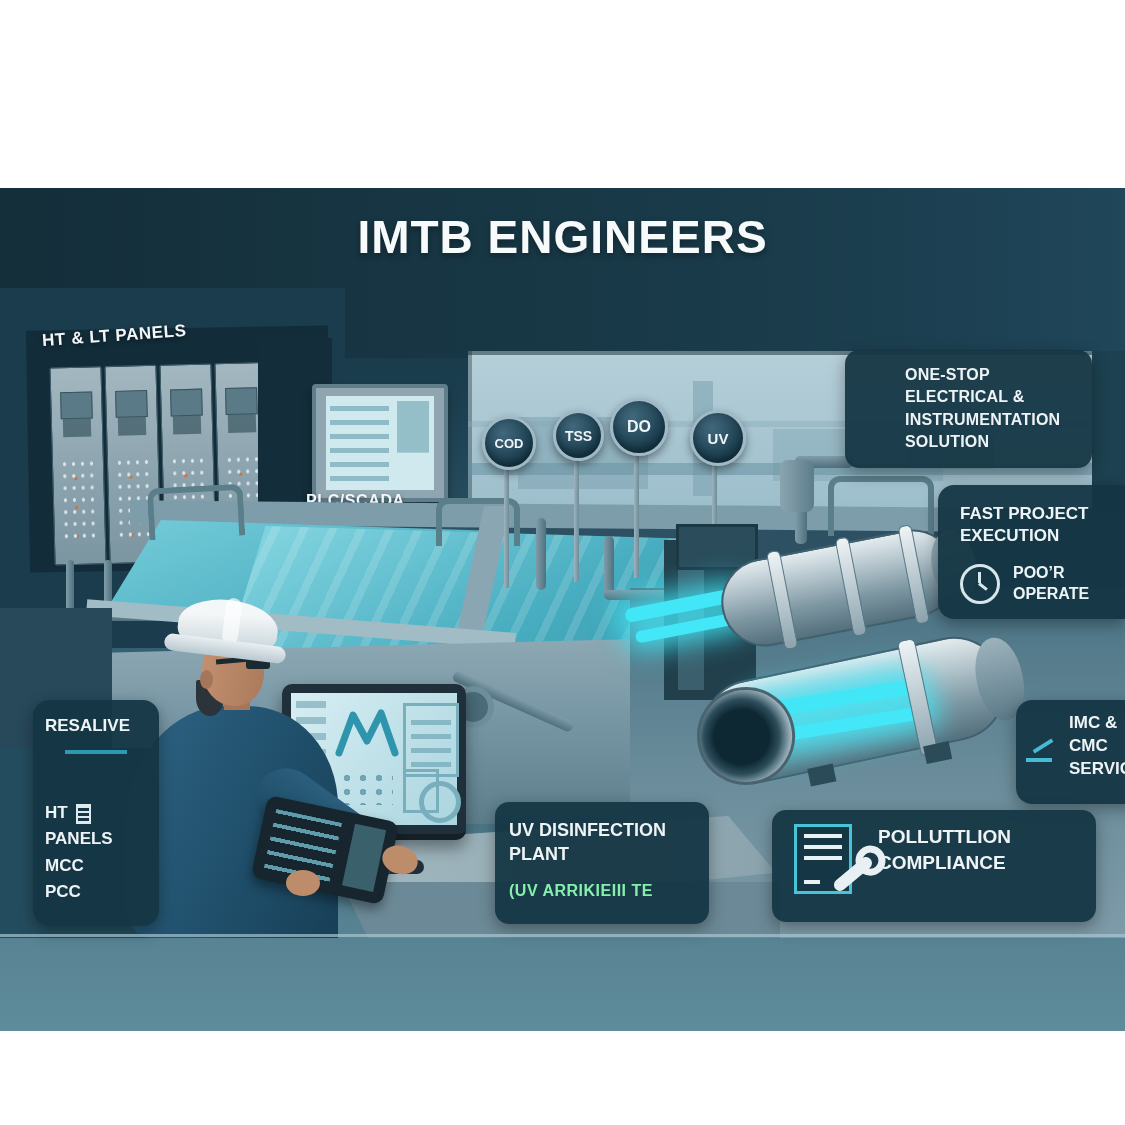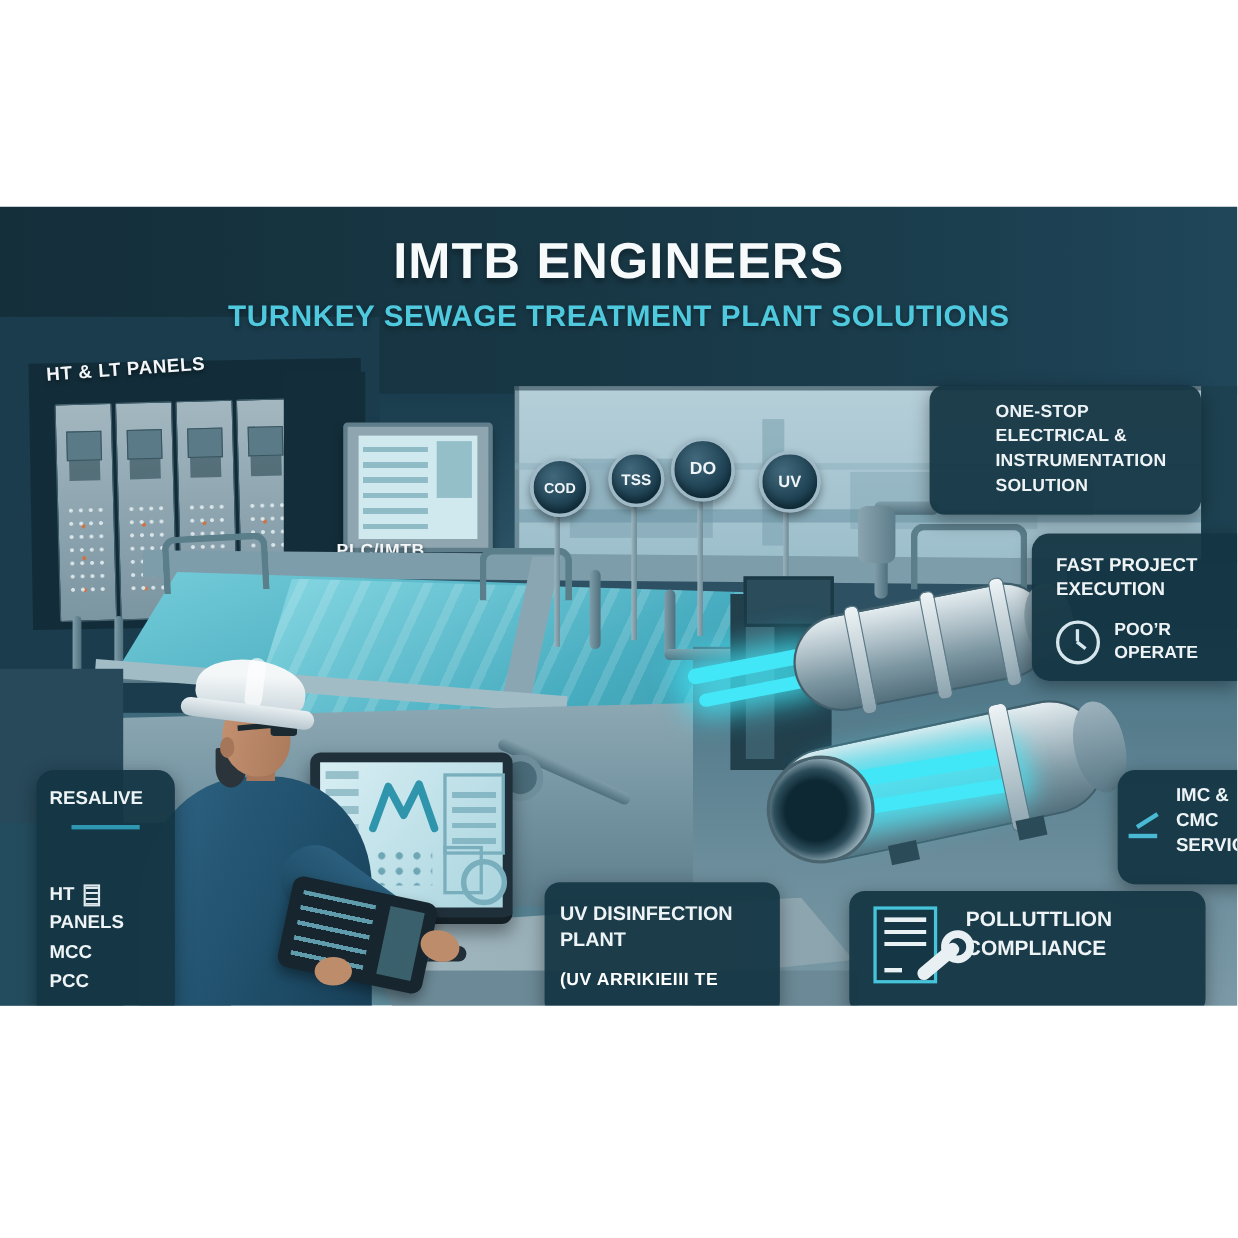--- a/index.html
+++ b/index.html
@@ -1,18 +1,18 @@
 <!DOCTYPE html>
 <html><head>
 <meta charset="utf-8">
 <style>
   html,body{margin:0;padding:0;background:#fff;}
   .stage{position:relative;width:1125px;height:1125px;background:#ffffff;overflow:hidden;
          font-family:"Liberation Sans",sans-serif;}
-  .scene{position:absolute;left:0;top:188px;width:1125px;height:726px;overflow:hidden;
+  .scene{position:absolute;left:0;top:188px;width:1125px;height:843px;overflow:hidden;
          background:linear-gradient(180deg,#142f3c 0%,#1b3e4e 24%,#2b5366 44%,#3c687a 62%,#527d8e 82%,#5f8c9b 100%);}
   .el{position:absolute;}
 
   
   [data-name="poster-title"]{top:22px;left:0;width:100%;text-align:center;color:#f7fafb;
     font-size:46px;font-weight:800;letter-spacing:1px;text-shadow:0 3px 6px rgba(0,0,0,.35);}
   [data-name="poster-subtitle"]{top:84px;left:0;width:100%;text-align:center;color:#4fc9de;
     font-size:27px;font-weight:800;letter-spacing:.5px;text-shadow:0 2px 5px rgba(0,0,0,.35);}
 
   
@@ -232,21 +232,21 @@
   [data-name="wrench-icon"]::before{content:"";position:absolute;right:-14px;top:-8px;width:16px;height:16px;
     border:7px solid #e8f0f3;border-radius:50%;}
   [data-name="resalive-box"]{left:33px;top:512px;width:126px;height:226px;border-radius:16px;
     font-size:17px;padding:16px 12px;box-sizing:border-box;}
   [data-name="resalive-divider"]{display:block;width:62px;height:4px;background:#2f97b1;margin:14px auto 46px;}
   .resalive-items{font-size:17px;line-height:1.55;}
   .ht-glyph{display:inline-block;width:11px;height:16px;border:2px solid #dfe9ee;margin-left:8px;
     vertical-align:middle;background:repeating-linear-gradient(180deg,#dfe9ee 0 2px,transparent 2px 5px);}
   [data-name="uv-system-box"]{left:495px;top:614px;width:214px;height:122px;font-size:18px;line-height:1.35;
     padding:16px 14px;box-sizing:border-box;}
-  [data-name="uv-system-sub"]{display:block;margin-top:13px;color:#ffffff;font-size:16px;font-weight:800;letter-spacing:.5px;}
+  [data-name="uv-system-sub"]{display:block;margin-top:13px;color:#86efac;font-size:16px;font-weight:800;letter-spacing:.5px;}
 
   [data-name="scene-bottom-line"]{left:0;top:746px;width:1125px;height:3px;background:#a6c6d2;opacity:.7;}
 </style>
 </head>
 <body>
 
 <div class="stage" data-name="poster">
   <div class="scene" data-name="illustration-scene">
 
     <div class="el" data-name="upper-wall"></div>
@@ -257,40 +257,39 @@
       <div class="el" data-name="window-silhouette-tower"></div>
       <div class="el" data-name="window-silhouette-block"></div>
       <div class="el" data-name="window-silhouette-dome"></div>
       <div class="el" data-name="window-horizon-line"></div>
       <div class="el" data-name="window-walkway-line"></div>
     </div>
     <div class="el" data-name="mid-wall"></div>
     <div class="el" data-name="right-wall-sliver"></div>
 
     <div class="el" data-name="poster-title">IMTB ENGINEERS</div>
-    <div class="el" data-name="poster-subtitle">TURNKEY SEWAGE TREATMENT PLANT SOLUTIONS</div>
 
     <div class="el" data-name="panels-label">HT &amp; LT PANELS</div>
     <div class="el" data-name="panel-cabinets">
       <div class="cabinet" data-name="panel-cabinet"></div>
       <div class="cabinet" data-name="panel-cabinet"></div>
       <div class="cabinet" data-name="panel-cabinet"></div>
       <div class="cabinet" data-name="panel-cabinet"></div>
       <div class="cabinet" data-name="panel-cabinet"></div>
     </div>
     <div class="el pipe-v" data-name="panel-pipe-v1"></div>
     <div class="el pipe-v" data-name="panel-pipe-v2"></div>
     <div class="el pipe-v" data-name="panel-pipe-v3"></div>
     <div class="el pipe" data-name="panel-pipe-h"></div>
 
     <div class="el" data-name="plc-column"></div>
     <div class="el" data-name="plc-monitor">
       <div class="el" data-name="plc-screen"></div>
     </div>
-    <div class="el" data-name="plc-label">PLC/IMTB</div>
+    <div class="el" data-name="plc-label">PLC/SCADA</div>
 
     <div class="el" data-name="tank-back-rim"></div>
     <div class="el" data-name="water-left"></div>
     <div class="el" data-name="water-main"></div>
     <div class="el" data-name="rim-divider"></div>
     <div class="el" data-name="rim-front-left"></div>
     <div class="el" data-name="rim-front-main"></div>
     <div class="el" data-name="tank-front-wall"></div>
     <div class="el" data-name="left-floor"></div>
     <div class="el" data-name="left-floor-low"></div>

